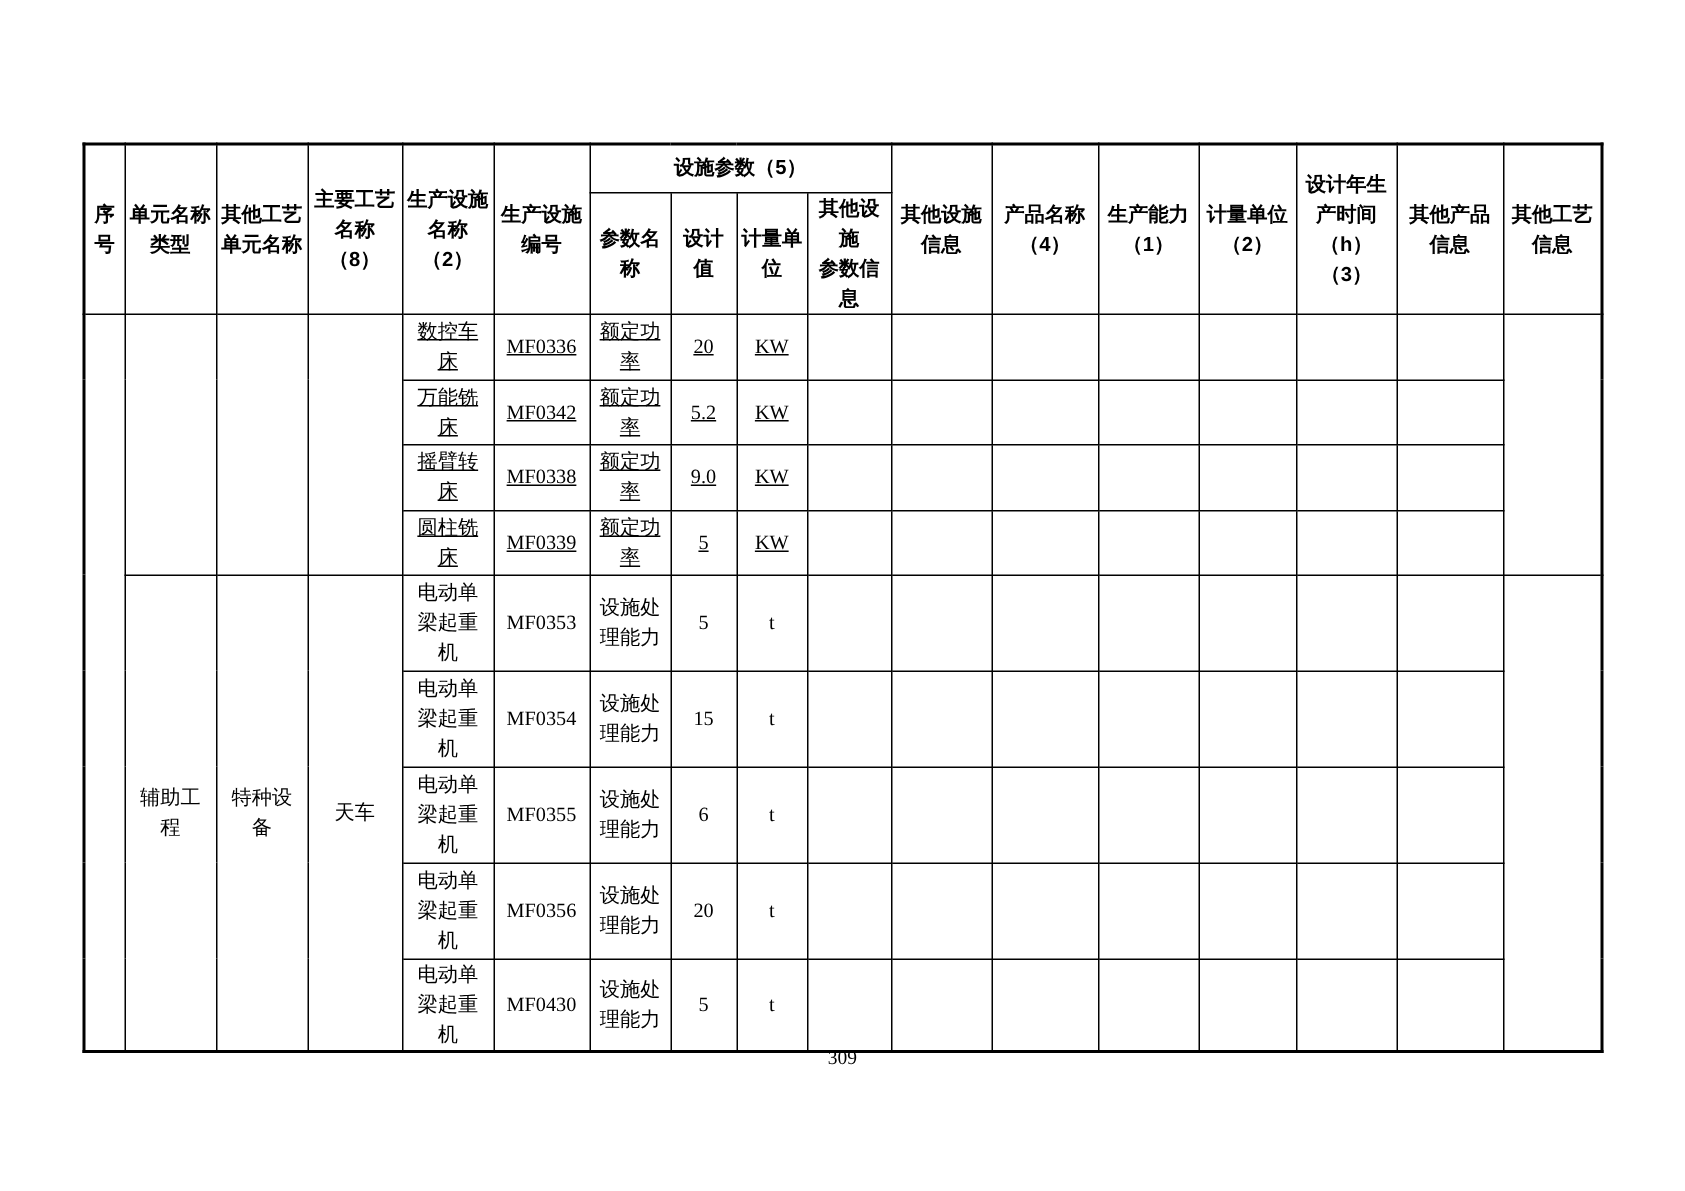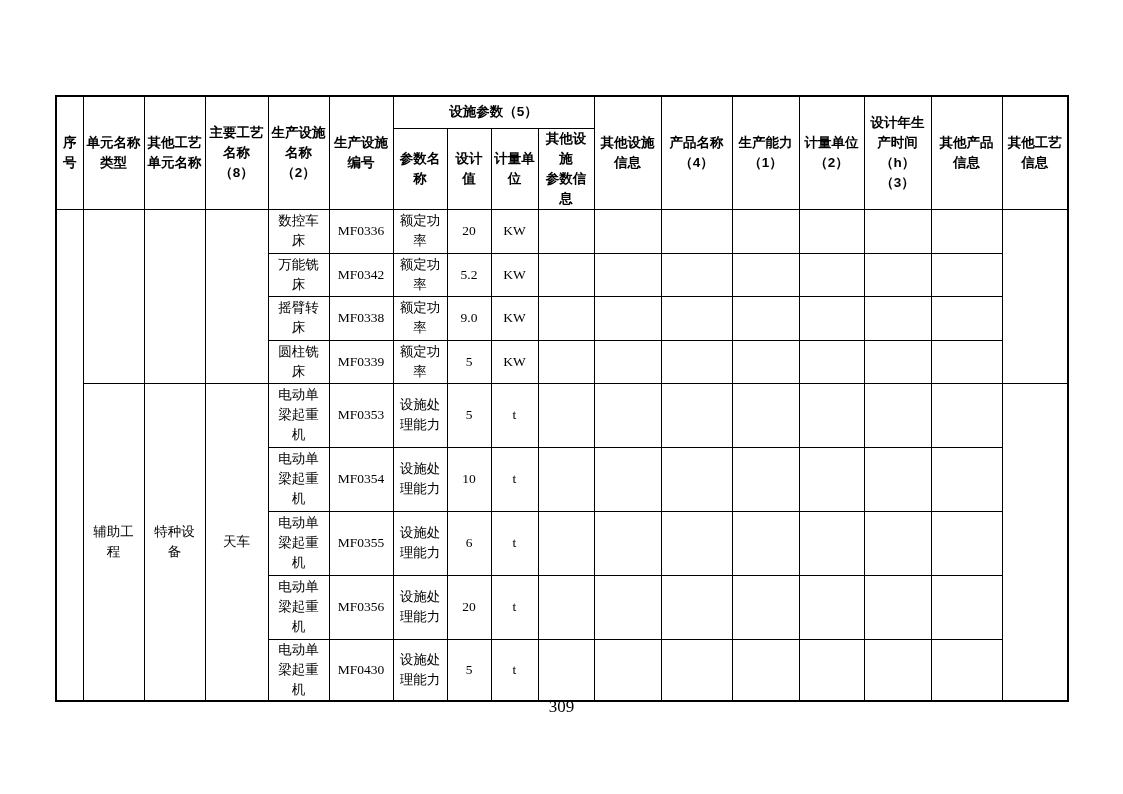--- a/index.html
+++ b/index.html
@@ -33,31 +33,31 @@
     overflow: hidden;
     font-size: 13.5px;
     line-height: 20px;
   }
   .facility-table th {
     font-family: "Liberation Sans", sans-serif;
     font-weight: bold;
   }
   tr.hdr-top   { height: 32px; }
   tr.hdr-sub   { height: 53px; }
-  tr.row-sm-1  { height: 44px; }
-  tr.row-sm-2  { height: 43px; }
+  tr.row-sm-1  { height: 44px; text-decoration: underline; }
+  tr.row-sm-2  { height: 43px; text-decoration: underline; }
   tr.row-lg    { height: 64px; }
   tr.row-lg-last { height: 61px; }
   .page-number {
     position: absolute;
     top: 697px;
     left: 0;
     width: 1123px;
     text-align: center;
-    font-size: 17px;
+    font-size: 13px;
     font-family: "Liberation Serif", serif;
   }
 </style>
 </head>
 <body>
 
 <table class="facility-table">
   <colgroup>
     <col style="width:27px">
       <col style="width:61px">
@@ -210,21 +210,21 @@
       <td></td>
       <td rowspan="5"></td>
     </tr>
     <tr class="row-lg">
       <td>电动单
 梁起重
 机</td>
       <td>MF0354</td>
       <td>设施处
 理能力</td>
-      <td>10</td>
+      <td>15</td>
       <td>t</td>
       <td></td>
       <td></td>
       <td></td>
       <td></td>
       <td></td>
       <td></td>
       <td></td>
     </tr>
     <tr class="row-lg">

